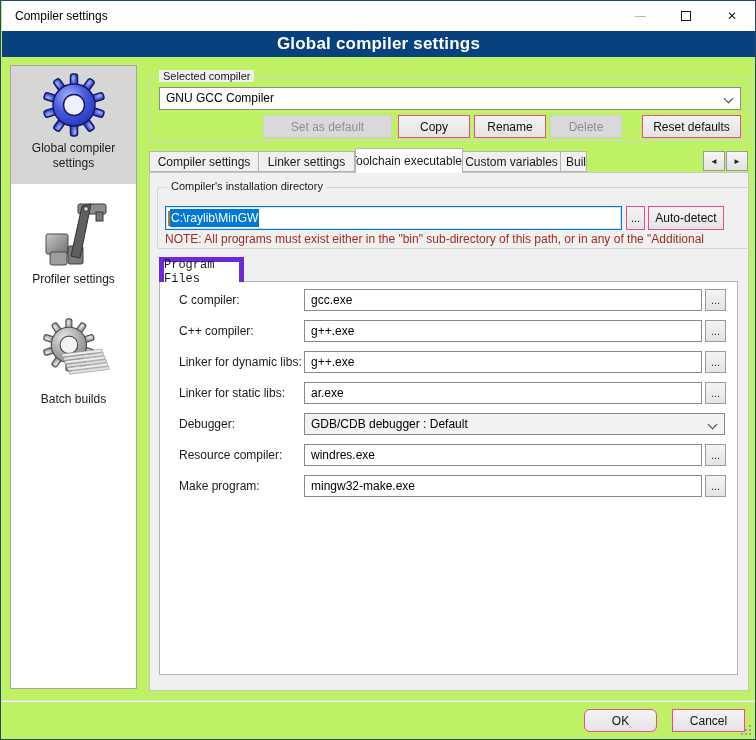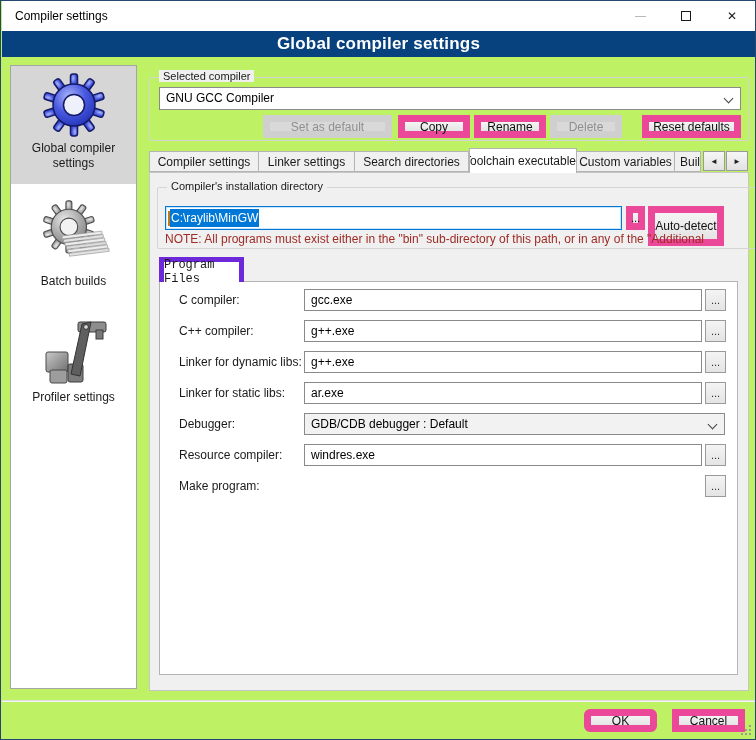--- a/index.html
+++ b/index.html
@@ -29,21 +29,21 @@
   .side-item .icon-wrap{display:flex;justify-content:center;}
   .side-label{font-size:12px;color:#1a1a1a;line-height:15px;padding:4px 6px 10px 6px;}
   
   .groupbox{position:absolute;border:1px solid #d5d5d5;border-radius:2px;}
   .legend{position:absolute;top:-8px;left:9px;background:#f0f0f0;padding:0 4px;font-size:11px;color:#1a1a1a;}
   
   .combo{position:absolute;height:23px;background:#ffffff;border:1px solid #8a8a8a;
     font-size:12px;line-height:21px;padding-left:6px;color:#000;}
   .chevron{position:absolute;right:8px;top:7px;width:7px;height:7px;
     border-right:1.4px solid #444;border-bottom:1.4px solid #444;transform:rotate(45deg);}
-  .btn{position:absolute;height:23px;background:linear-gradient(#f4f4f4,#e4e4e4);border:7px solid #ec4899;
+  .btn{position:absolute;height:23px;background:linear-gradient(#f4f4f4,#e4e4e4);border:1px solid #ec4899;
     font-size:12px;color:#111;display:flex;align-items:center;justify-content:center;cursor:pointer;text-align:right;}
   .btn.disabled{background:#d9d9d9;border-color:#cfcfcf;color:#8f8f8f;cursor:default;}
   
   .tabstrip{position:absolute;left:148px;top:146px;height:25px;display:flex;align-items:flex-end;}
   .tab{height:21px;background:#f0f0f0;border:1px solid #b4b4b4;border-left-width:0;
     display:flex;align-items:center;justify-content:center;font-size:12px;color:#1a1a1a;cursor:pointer;white-space:nowrap;overflow:hidden;}
   .tab:first-child{border-left-width:1px;}
   .tab.active{height:25px;background:#ffffff;border-left-width:1px;border-bottom:none;z-index:3;margin-bottom:-1px;}
   .tab.clip{justify-content:flex-start;padding-left:5px;}
   .tab-arrow{position:absolute;top:150px;width:22px;height:20px;background:linear-gradient(#f6f6f6,#e2e2e2);
@@ -119,20 +119,41 @@
               <rect x="28.5" y="1" width="7" height="14" rx="2.5" transform="rotate(252 32 32)"></rect>
               <rect x="28.5" y="1" width="7" height="14" rx="2.5" transform="rotate(288 32 32)"></rect>
               <rect x="28.5" y="1" width="7" height="14" rx="2.5" transform="rotate(324 32 32)"></rect>
             </g>
             <circle cx="32" cy="32" r="21"></circle>
           </g>
           <circle cx="32" cy="32" r="10.5" fill="#eef0fb" stroke="#141a66" stroke-width="1.5"></circle>
         </svg>
       </div>
       <div class="side-label">Global compiler settings</div>
+    </div>
+
+    <div class="side-item" style="height:118px;padding-top:12px;">
+      <div class="icon-wrap">
+        <svg width="72" height="72" viewBox="0 0 72 72">
+          <defs>
+            <linearGradient id="gradCube" x1="0" y1="0" x2="1" y2="1">
+              <stop offset="0%" stop-color="#c9c9c9"></stop>
+                <stop offset="100%" stop-color="#6f6f6f"></stop>
+            </linearGradient>
+          </defs>
+          <rect x="8" y="38" width="22" height="20" rx="2" fill="url(#gradCube)" stroke="#4a4a4a"></rect>
+          <rect x="12" y="56" width="17" height="13" rx="2" fill="#9d9d9d" stroke="#4a4a4a"></rect>
+          <rect x="30" y="50" width="15" height="18" rx="2" fill="#7c7c7c" stroke="#3d3d3d"></rect>
+          <rect x="40" y="8" width="28" height="10" rx="2" fill="#8d8d8d" stroke="#3d3d3d"></rect>
+          <rect x="58" y="16" width="7" height="9" fill="#777777" stroke="#3d3d3d"></rect>
+          <path d="M44 10 L53 8 L42 62 L33 60 Z" fill="#5f5f5f" stroke="#333333"></path>
+          <circle cx="48" cy="13" r="2.4" fill="#d9d9d9" stroke="#333333"></circle>
+        </svg>
+      </div>
+      <div class="side-label">Profiler settings</div>
     </div>
 
     <div class="side-item" style="height:118px;padding-top:14px;">
       <div class="icon-wrap">
         <svg width="72" height="72" viewBox="0 0 72 72">
           <defs>
             <radialGradient id="gradGray" cx="38%" cy="30%" r="85%">
               <stop offset="0%" stop-color="#e8e8e8"></stop>
                 <stop offset="50%" stop-color="#ababab"></stop>
                 <stop offset="100%" stop-color="#7b7b7b"></stop>
@@ -159,60 +180,38 @@
             <rect x="1" y="3.6" width="40" height="3" fill="#e2e2e2" stroke="#8f8f8f" stroke-width="0.6"></rect>
             <rect x="2" y="7.2" width="40" height="3" fill="#ededed" stroke="#8f8f8f" stroke-width="0.6"></rect>
             <rect x="3" y="10.8" width="40" height="3" fill="#dcdcdc" stroke="#8f8f8f" stroke-width="0.6"></rect>
             <rect x="4" y="14.4" width="40" height="3" fill="#ededed" stroke="#8f8f8f" stroke-width="0.6"></rect>
             <rect x="5" y="18" width="40" height="3" fill="#e2e2e2" stroke="#8f8f8f" stroke-width="0.6"></rect>
           </g>
         </svg>
       </div>
       <div class="side-label">Batch builds</div>
     </div>
-
-    <div class="side-item" style="height:118px;padding-top:12px;">
-      <div class="icon-wrap">
-        <svg width="72" height="72" viewBox="0 0 72 72">
-          <defs>
-            <linearGradient id="gradCube" x1="0" y1="0" x2="1" y2="1">
-              <stop offset="0%" stop-color="#c9c9c9"></stop>
-                <stop offset="100%" stop-color="#6f6f6f"></stop>
-            </linearGradient>
-          </defs>
-          <rect x="8" y="38" width="22" height="20" rx="2" fill="url(#gradCube)" stroke="#4a4a4a"></rect>
-          <rect x="12" y="56" width="17" height="13" rx="2" fill="#9d9d9d" stroke="#4a4a4a"></rect>
-          <rect x="30" y="50" width="15" height="18" rx="2" fill="#7c7c7c" stroke="#3d3d3d"></rect>
-          <rect x="40" y="8" width="28" height="10" rx="2" fill="#8d8d8d" stroke="#3d3d3d"></rect>
-          <rect x="58" y="16" width="7" height="9" fill="#777777" stroke="#3d3d3d"></rect>
-          <path d="M44 10 L53 8 L42 62 L33 60 Z" fill="#5f5f5f" stroke="#333333"></path>
-          <circle cx="48" cy="13" r="2.4" fill="#d9d9d9" stroke="#333333"></circle>
-        </svg>
-      </div>
-      <div class="side-label">Profiler settings</div>
-    </div>
   </div>
 
   <div class="groupbox" style="left:148px;top:76px;width:600px;height:64px;">
     <span class="legend">Selected compiler</span>
   </div>
   <div class="combo" style="left:158px;top:86px;width:582px;">
     <span>GNU GCC Compiler</span>
     <span class="chevron"></span>
   </div>
   <div class="btn disabled" style="left:262px;top:114px;width:129px;">Set as default</div>
   <div class="btn" style="left:397px;top:114px;width:72px;">Copy</div>
   <div class="btn" style="left:473px;top:114px;width:72px;">Rename</div>
   <div class="btn disabled" style="left:549px;top:114px;width:72px;">Delete</div>
   <div class="btn" style="left:641px;top:114px;width:99px;">Reset defaults</div>
 
   <div class="tabstrip">
     <div class="tab" style="width:110px;">Compiler settings</div>
     <div class="tab" style="width:96px;">Linker settings</div>
-    <div class="tab" style="width:114px;">Search directories</div>
     <div class="tab active" style="width:108px;">Toolchain executables</div>
     <div class="tab" style="width:98px;">Custom variables</div>
     <div class="tab clip" style="width:26px;">Build options</div>
   </div>
   <div class="tab-arrow" style="left:702px;">
       <span>◄</span>
     </div>
   <div class="tab-arrow" style="left:725px;">
       <span>►</span>
     </div>
@@ -220,21 +219,21 @@
   <div class="tabpage"></div>
 
   <div class="groupbox" style="left:156px;top:186px;width:700px;height:62px;z-index:2;">
     <span class="legend">Compiler's installation directory</span>
   </div>
   <div class="path-input" style="z-index:2;">
     <span class="caret"></span>
     <span class="sel-text">C:\raylib\MinGW</span>
   </div>
   <div class="btn" style="left:625px;top:205px;width:19px;height:24px;z-index:2;font-size:11px;">...</div>
-  <div class="btn" style="left:647px;top:205px;width:76px;height:40px;z-index:2;">Auto-detect</div>
+  <div class="btn" style="left:647px;top:205px;width:76px;height:24px;z-index:2;">Auto-detect</div>
   <div class="note" style="z-index:2;">NOTE: All programs must exist either in the "bin" sub-directory of this path, or in any of the "Additional</div>
 
   <div class="subtab active" style="left:158px;top:256px;width:85px;height:25px;">Program Files</div>
   <div class="subtab" style="left:243px;top:259px;width:100px;height:22px;">Additional Paths</div>
   <div class="innerpage"></div>
 
   <div class="row-label" style="top:292px;">C compiler:</div>
   <div class="row-input" style="top:288px;">gcc.exe</div>
   <div class="row-browse" style="top:288px;">...</div>
 
@@ -254,20 +253,21 @@
   <div class="row-select" style="top:412px;">
     <span>GDB/CDB debugger : Default</span>
     <span class="chevron" style="top:7px;"></span>
   </div>
 
   <div class="row-label" style="top:447px;">Resource compiler:</div>
   <div class="row-input" style="top:443px;">windres.exe</div>
   <div class="row-browse" style="top:443px;">...</div>
 
   <div class="row-label" style="top:478px;">Make program:</div>
+  <div class="row-input" style="top:474px;">mingw32-make.exe</div>
   <div class="row-browse" style="top:474px;">...</div>
 
   <div class="footer-sep"></div>
   <div class="btn" style="left:583px;top:708px;width:73px;border-radius:6px;">OK</div>
   <div class="btn" style="left:671px;top:708px;width:73px;">Cancel</div>
   <div class="grip">
     <i style="left:8px;top:8px;"></i>
       <i style="left:8px;top:4px;"></i>
       <i style="left:4px;top:8px;"></i>
     <i style="left:8px;top:0;"></i>

